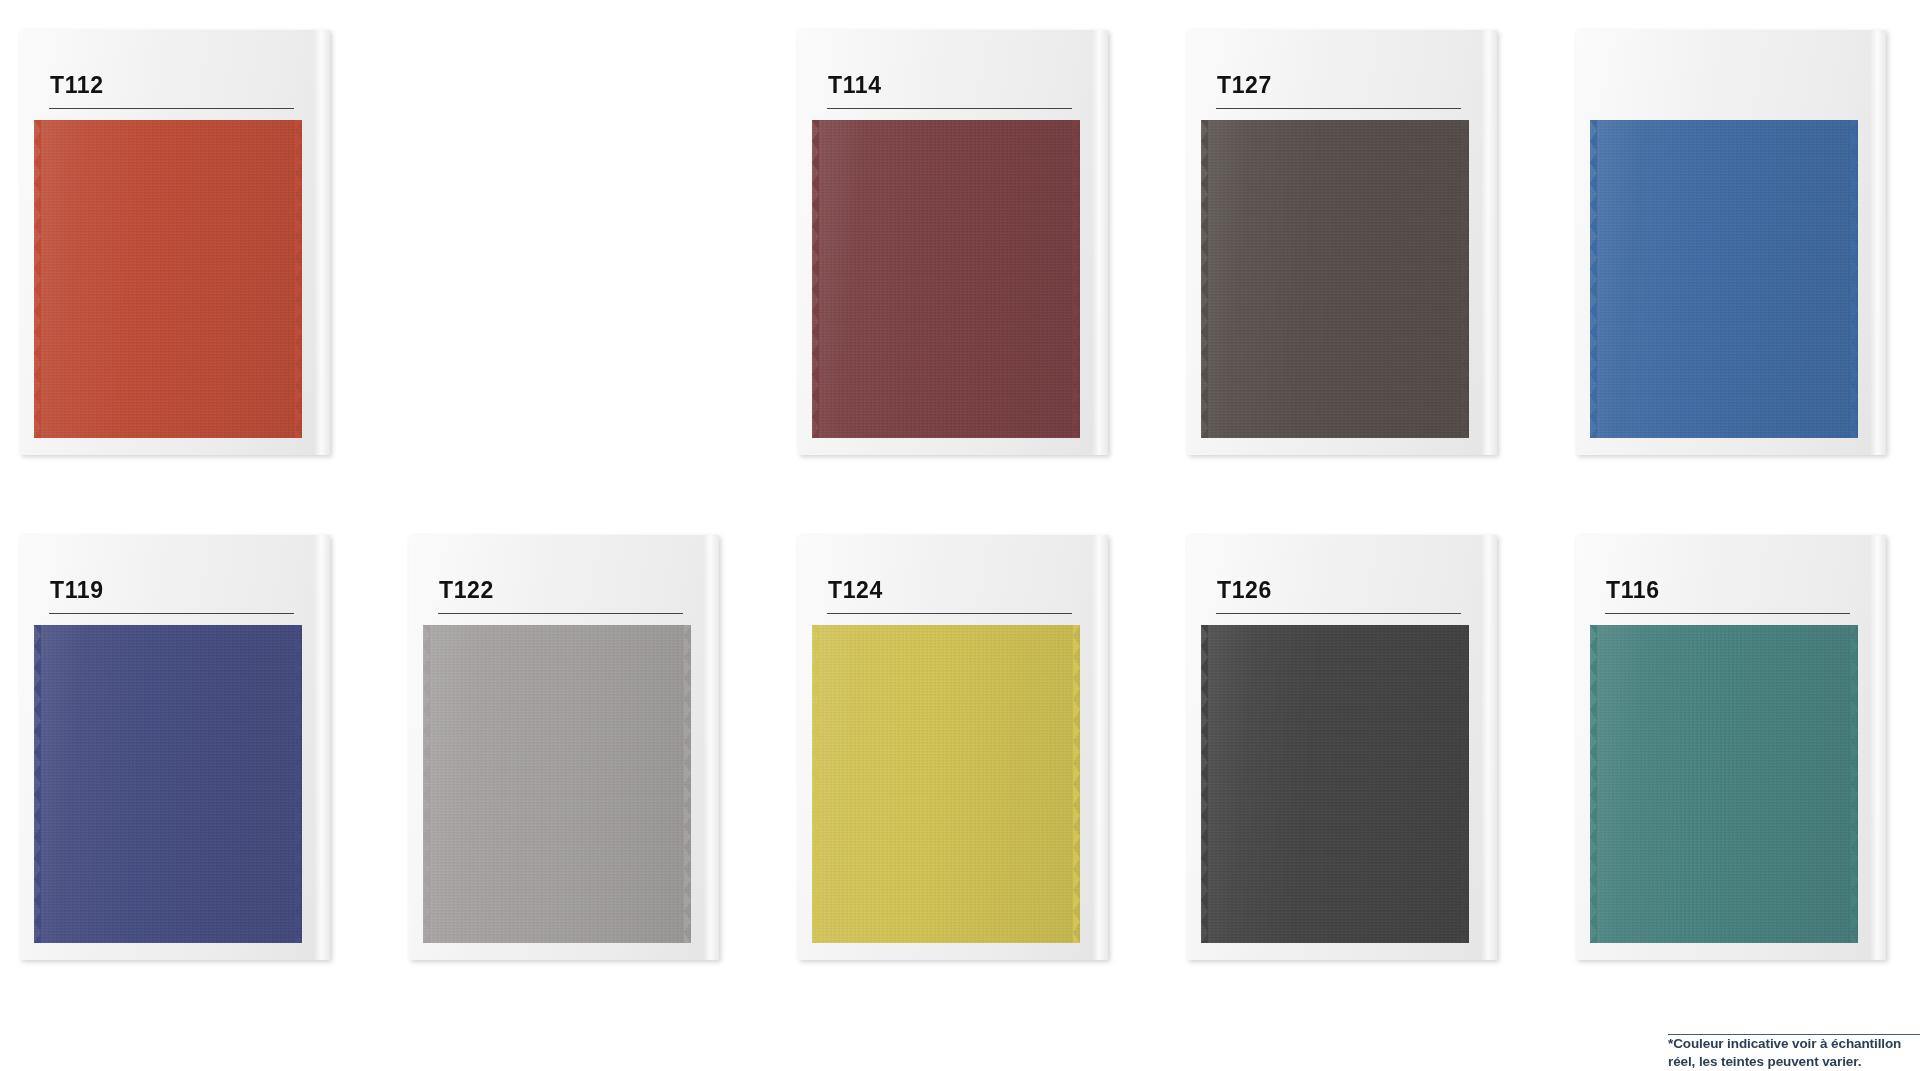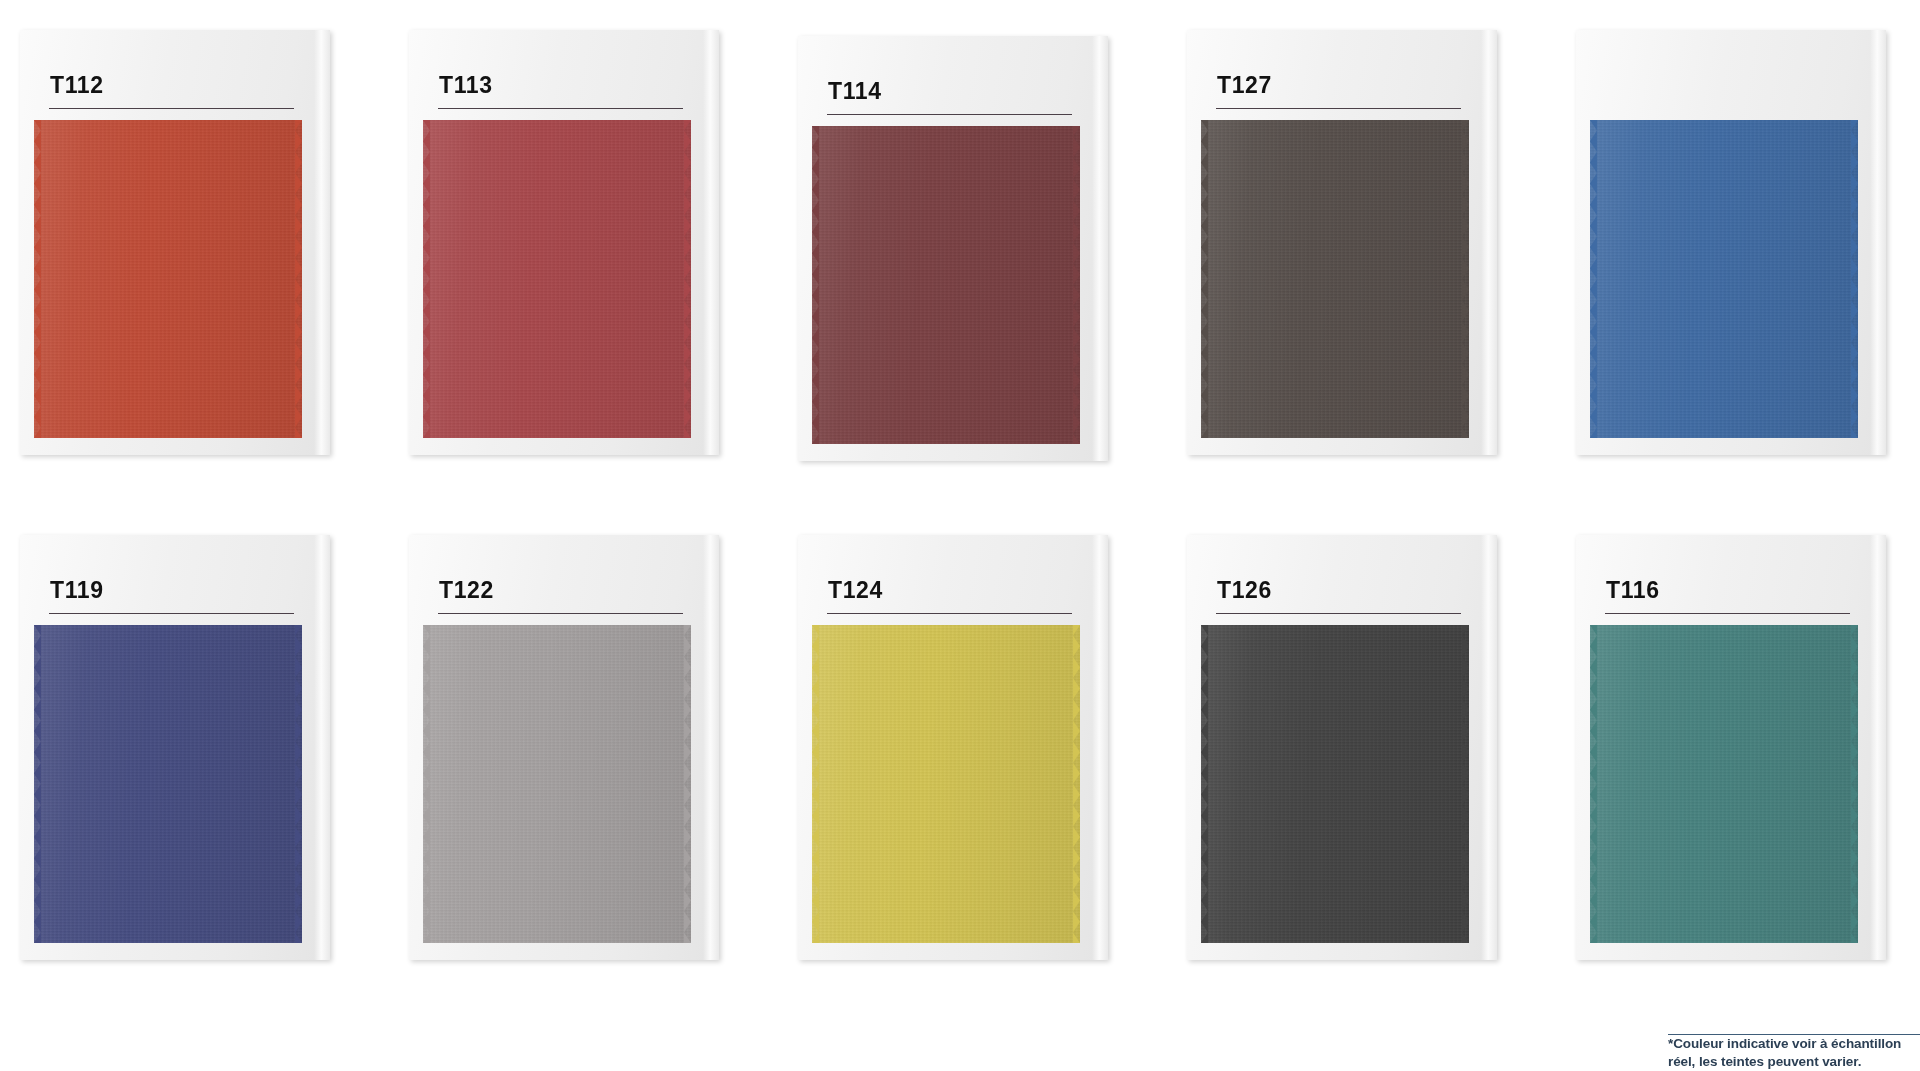--- a/index.html
+++ b/index.html
@@ -164,45 +164,21 @@
             <path d="M 7 0 L 0 0 L 7 11 L 0 22 L 7 33 L 0 44 L 7 55 L 0 66 L 7 77 L 0 88 L 7 99 L 0 110 L 7 121 L 0 132 L 7 143 L 0 154 L 7 165 L 0 176 L 7 187 L 0 198 L 7 209 L 0 220 L 7 231 L 0 242 L 7 253 L 0 264 L 7 275 L 0 286 L 7 297 L 0 308 L 7 319 L 0 330 L 7 330 Z" fill="#C04B36"></path>
           </svg>
         </div>
         <div class="pinked" style="right: 0px;">
           <svg viewBox="0 0 7 330" preserveAspectRatio="none">
             <path d="M 0 0 L 7 0 L 0 11 L 7 22 L 0 33 L 7 44 L 0 55 L 7 66 L 0 77 L 7 88 L 0 99 L 7 110 L 0 121 L 7 132 L 0 143 L 7 154 L 0 165 L 7 176 L 0 187 L 7 198 L 0 209 L 7 220 L 0 231 L 7 242 L 0 253 L 7 264 L 0 275 L 7 286 L 0 297 L 7 308 L 0 319 L 7 330 L 0 330 Z" fill="#C04B36"></path>
           </svg>
         </div>
       </div>
     </div>
-    <div class="swatch-card" style="left: 409px; top: 30px;">
-      <div class="card-board">
-        <div class="card-board-edge"></div>
-      </div>
-      <div class="card-header">
-        <div class="card-code">T113</div>
-        <div class="card-rule"></div>
-      </div>
-      <div class="fabric">
-        <div class="fabric-body" style="background: rgb(168, 71, 75);">
-          <div class="fabric-sheen"></div>
-        </div>
-        <div class="pinked" style="left: 0px;">
-          <svg viewBox="0 0 7 330" preserveAspectRatio="none">
-            <path d="M 7 0 L 0 0 L 7 11 L 0 22 L 7 33 L 0 44 L 7 55 L 0 66 L 7 77 L 0 88 L 7 99 L 0 110 L 7 121 L 0 132 L 7 143 L 0 154 L 7 165 L 0 176 L 7 187 L 0 198 L 7 209 L 0 220 L 7 231 L 0 242 L 7 253 L 0 264 L 7 275 L 0 286 L 7 297 L 0 308 L 7 319 L 0 330 L 7 330 Z" fill="#A8474B"></path>
-          </svg>
-        </div>
-        <div class="pinked" style="right: 0px;">
-          <svg viewBox="0 0 7 330" preserveAspectRatio="none">
-            <path d="M 0 0 L 7 0 L 0 11 L 7 22 L 0 33 L 7 44 L 0 55 L 7 66 L 0 77 L 7 88 L 0 99 L 7 110 L 0 121 L 7 132 L 0 143 L 7 154 L 0 165 L 7 176 L 0 187 L 7 198 L 0 209 L 7 220 L 0 231 L 7 242 L 0 253 L 7 264 L 0 275 L 7 286 L 0 297 L 7 308 L 0 319 L 7 330 L 0 330 Z" fill="#A8474B"></path>
-          </svg>
-        </div>
-      </div>
-    </div>
-    <div class="swatch-card" style="left: 798px; top: 36px;">
+    <div class="swatch-card" style="left: 798px; top: 30px;">
       <div class="card-board">
         <div class="card-board-edge"></div>
       </div>
       <div class="card-header">
         <div class="card-code">T114</div>
         <div class="card-rule"></div>
       </div>
       <div class="fabric">
         <div class="fabric-body" style="background: rgb(122, 64, 67);">
           <div class="fabric-sheen"></div>

